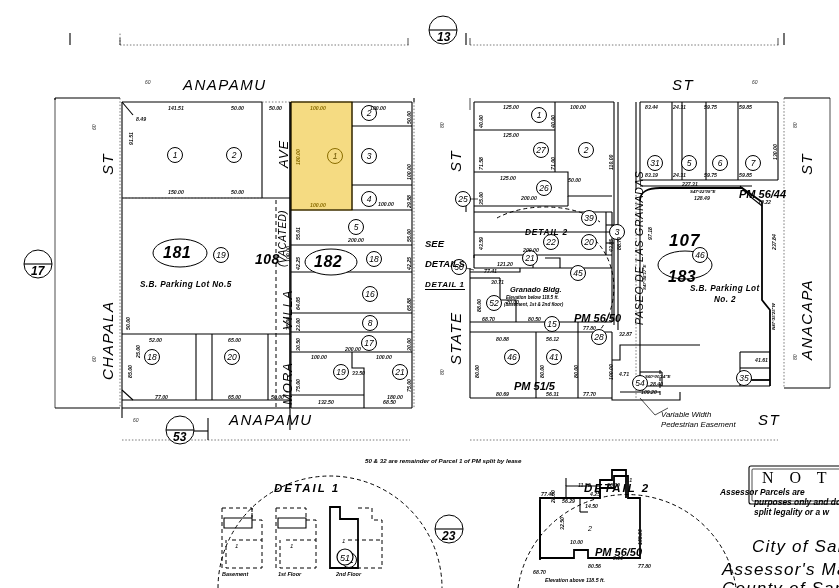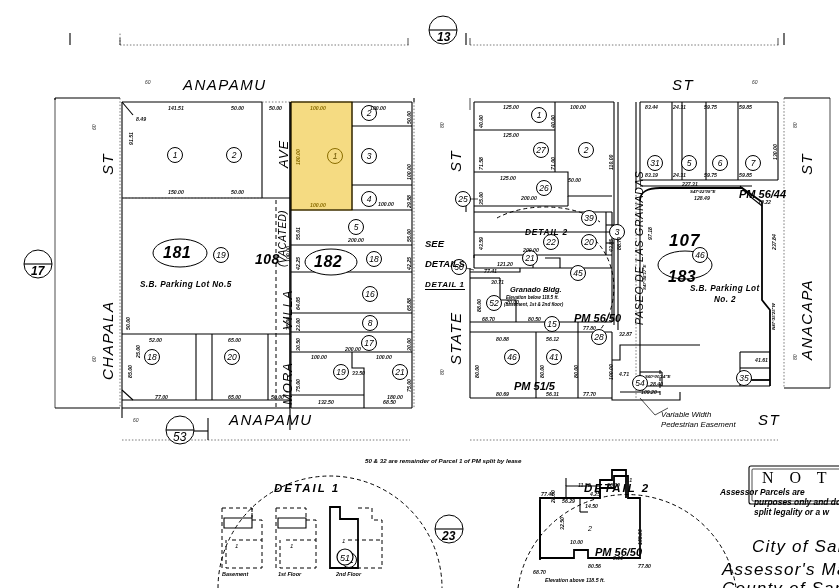--- a/index.html
+++ b/index.html
@@ -496,21 +496,21 @@
   <div class="lbl sixty" style="left:145px;top:80px;">60</div>
   <div class="lbl sixty" style="left:752px;top:80px;">60</div>
   <div class="lbl sixty rot90" style="left:440px;top:128px;">80</div>
   <div class="lbl sixty rot90" style="left:440px;top:375px;">80</div>
   <div class="lbl sixty rot90" style="left:793px;top:128px;">80</div>
   <div class="lbl sixty rot90" style="left:793px;top:360px;">80</div>
   <div class="lbl sixty" style="left:133px;top:418px;">60</div>
 
   <div class="lbl" style="left:437px;top:31px;font-size:12px;font-weight:700;font-style:italic;">13</div>
   <div class="lbl" style="left:31px;top:265px;font-size:12px;font-weight:700;font-style:italic;">17</div>
-  <div class="lbl" style="left:173px;top:431px;font-size:12px;font-weight:400;font-style:italic;">53</div>
+  <div class="lbl" style="left:173px;top:431px;font-size:12px;font-weight:700;font-style:italic;">53</div>
   <div class="lbl" style="left:442px;top:530px;font-size:12px;font-weight:700;font-style:italic;">23</div>
 
   <div class="lbl blocknum" style="left:163px;top:245px;">181</div>
   <div class="lbl blocknum" style="left:255px;top:252px;font-size:14px;">108</div>
   <div class="lbl blocknum" style="left:314px;top:254px;">182</div>
   <div class="lbl blocknum107" style="left:669px;top:232px;">107</div>
   <div class="lbl blocknum" style="left:668px;top:257px;margin-top:12px;">183</div>
 
   <div class="lbl parking" style="left:140px;top:281px;">S.B. Parking Lot No.5</div>
   <div class="lbl parking" style="left:690px;top:285px;">S.B. Parking Lot</div>

